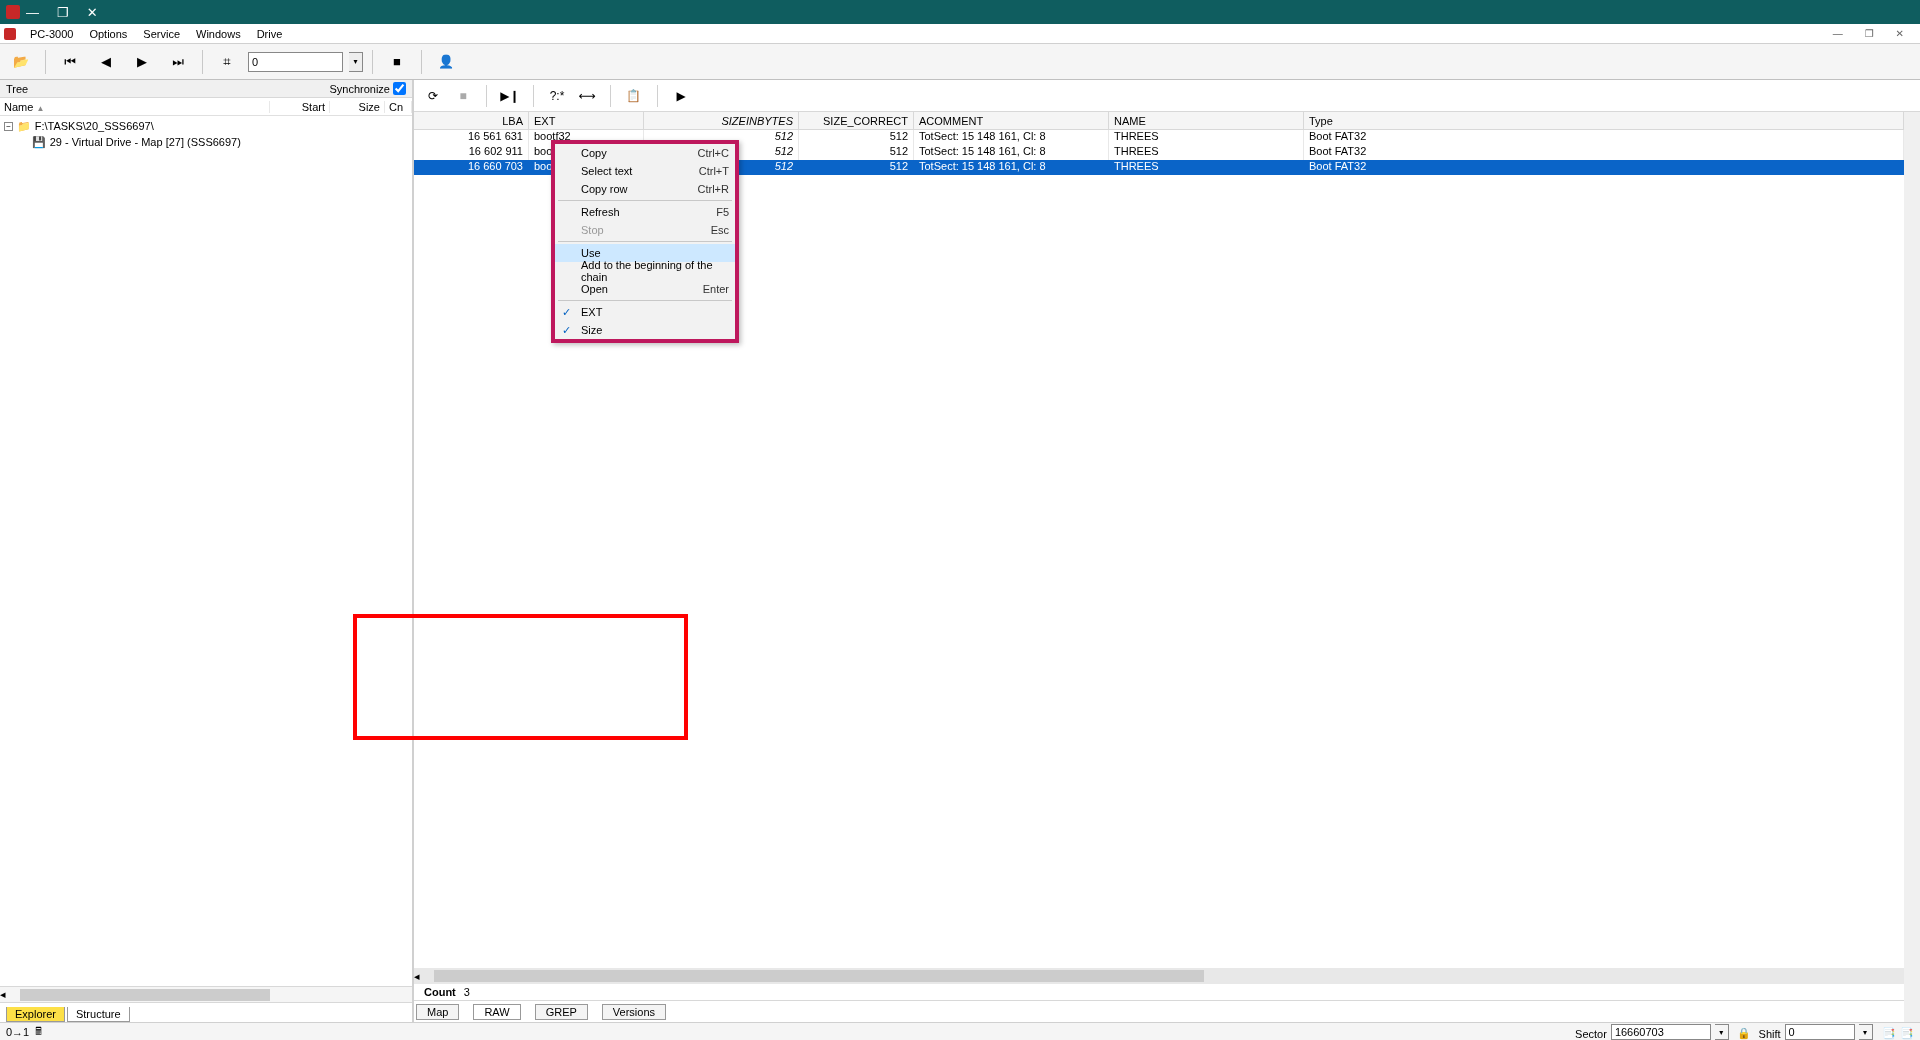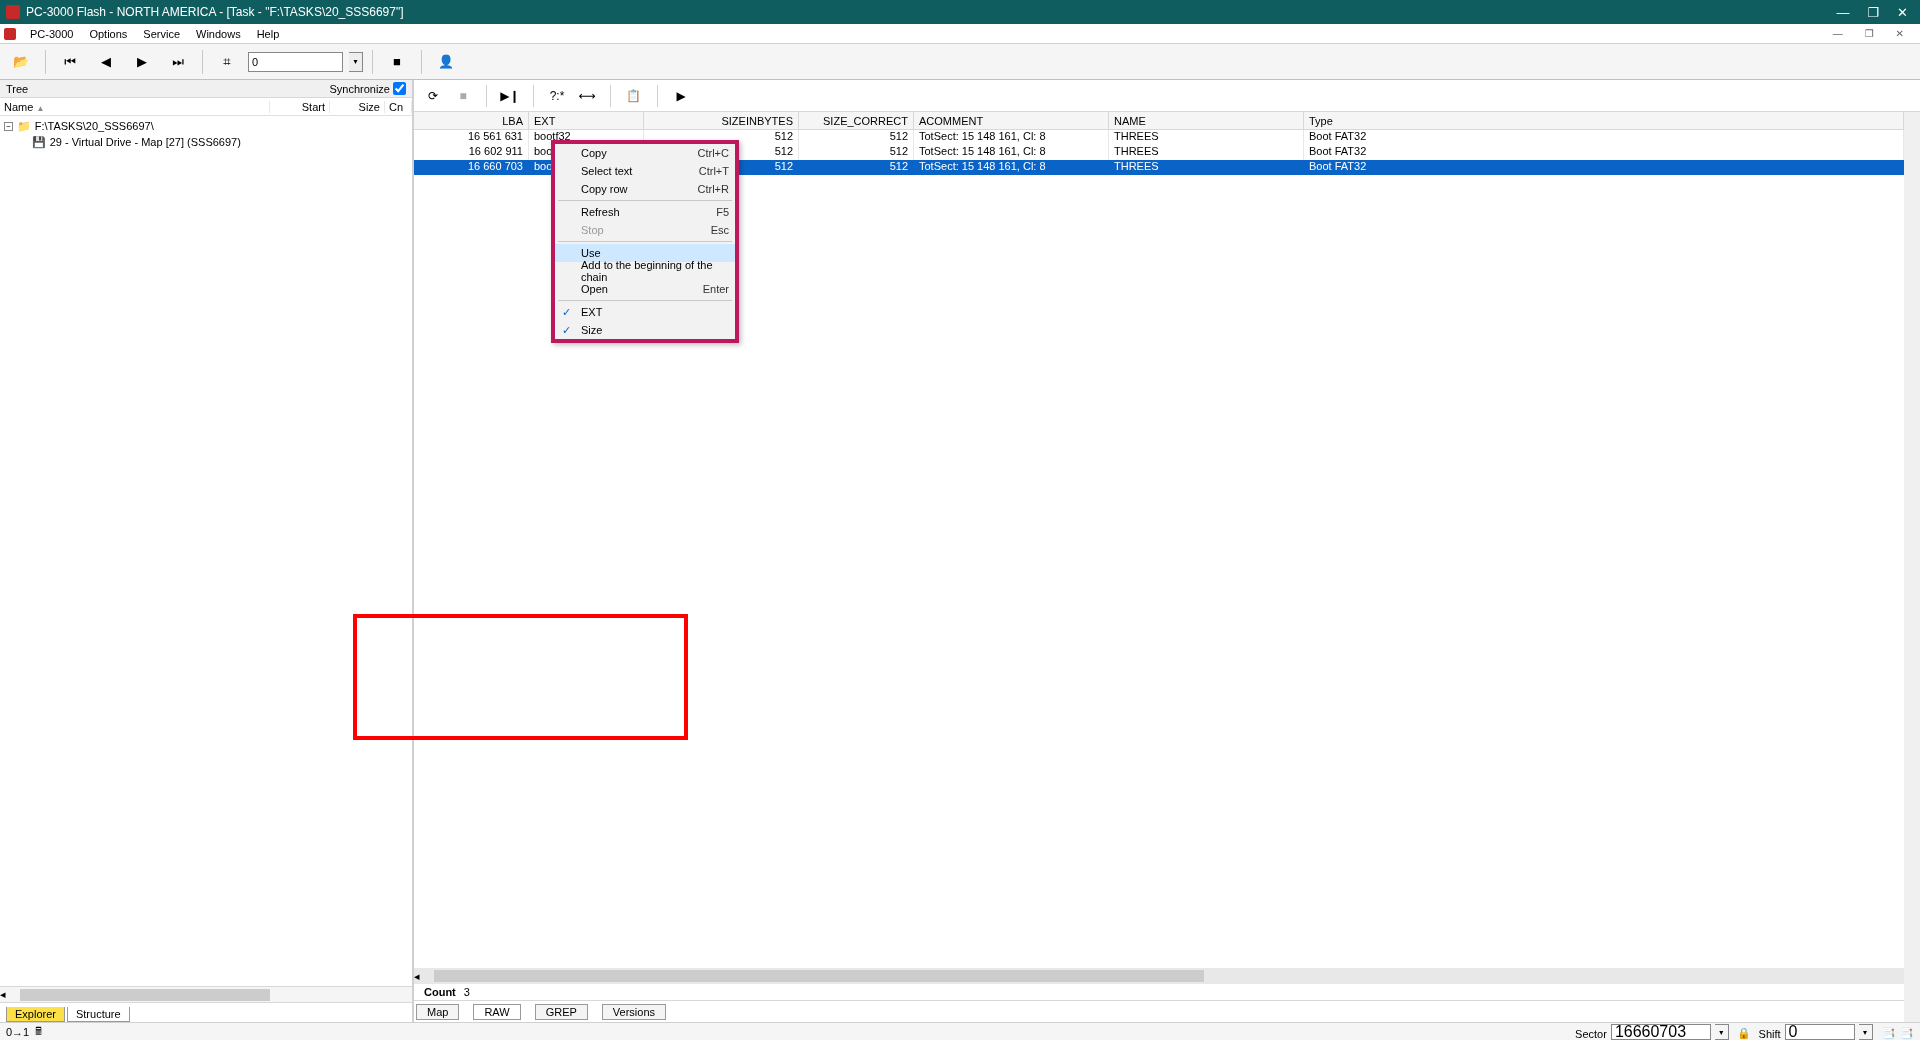--- a/index.html
+++ b/index.html
@@ -54,51 +54,50 @@
 .right-tabs .tab.active { background: #fff; }
 .ctxmenu { position: absolute; top: 10px; left: 137px; width: 188px; background: #f2f2f2; border: 4px solid #be185d; box-shadow: 2px 2px 5px rgba(0,0,0,0.25); z-index: 100; font-size: 11px;}
 .ctxmenu .row { display: flex; align-items: center; height: 18px; padding: 0 6px 0 26px; position: relative;}
 .ctxmenu .row .short { margin-left: auto; color: #333; text-align: right; }
 .ctxmenu .row.hl { background: #cde8ff; }
 .ctxmenu .row.dis { color: #999; }
 .ctxmenu .sep { height: 1px; background: #c8c8c8; margin: 2px 3px; }
 .ctxmenu .check::before { content: "✓"; position: absolute; left: 7px; color: #0060c0; }
 .hex-toolbar { height: 20px; background: #f5f5f5; border-top: 1px solid #d0d0d0; border-bottom:1px solid #d0d0d0; display:flex; align-items:center; padding:0 6px; gap:6px; font-size:11px;}
 .hex-toolbar .right { margin-left:auto; display:flex; align-items:flex-end; gap:4px;}
-.hex-toolbar input { width: 100px; height:16px; border:1px solid #888; font-size:16px; padding:0 3px;}
+.hex-toolbar input { width: 100px; height:16px; border:1px solid #888; font-size:11px; padding:0 3px;}
 .hex-toolbar .btnbox { width:14px; height:16px; border:1px solid #888; border-left:none; font-size:8px; display:flex; align-items:center; justify-content:center;}
 .redbox { position: absolute; border: 4px solid #ff0000; pointer-events: none; z-index: 50;}
 .gh.lba, .gc.lba {width:115px; text-align:right; justify-content:flex-end;}
 .gh.ext, .gc.ext {width:115px;}
-.gh.sb, .gc.sb {width:155px; text-align:right; justify-content:flex-end;}
+.gh.sb, .gc.sb {width:155px; text-align:right; justify-content:flex-end;font-style:italic;}
 .gh.sc, .gc.sc {width:115px; text-align:right; justify-content:flex-end;}
 .gh.ac, .gc.ac {width:195px;}
 .gh.nm, .gc.nm {width:195px;}
 .gh.tp, .gc.tp {flex:1;}
 </style>
 </head>
 <body>
 
 <div class="titlebar">
   <div class="icon-app"></div>
-  <div class="title">PC-3000 Flash - NORTH AMERICA - [Task - "F:\TASKS\20_SSS6697"]</div>
   <div class="winbtns">
     <span>—</span>
     <span>❐</span>
     <span>✕</span>
   </div>
 </div>
 
 <div class="menubar">
   <div class="icon-small"></div>
   <span>PC-3000</span>
   <span>Options</span>
   <span>Service</span>
   <span>Windows</span>
-  <span>Help</span>
+  <span>Drive</span>
   <div class="mdi">
     <span>—</span>
     <span>❐</span>
     <span>✕</span>
   </div>
 </div>
 
 <div class="toolbar1">
   <div class="tbtn">📂</div>
   <div class="sep"></div>

